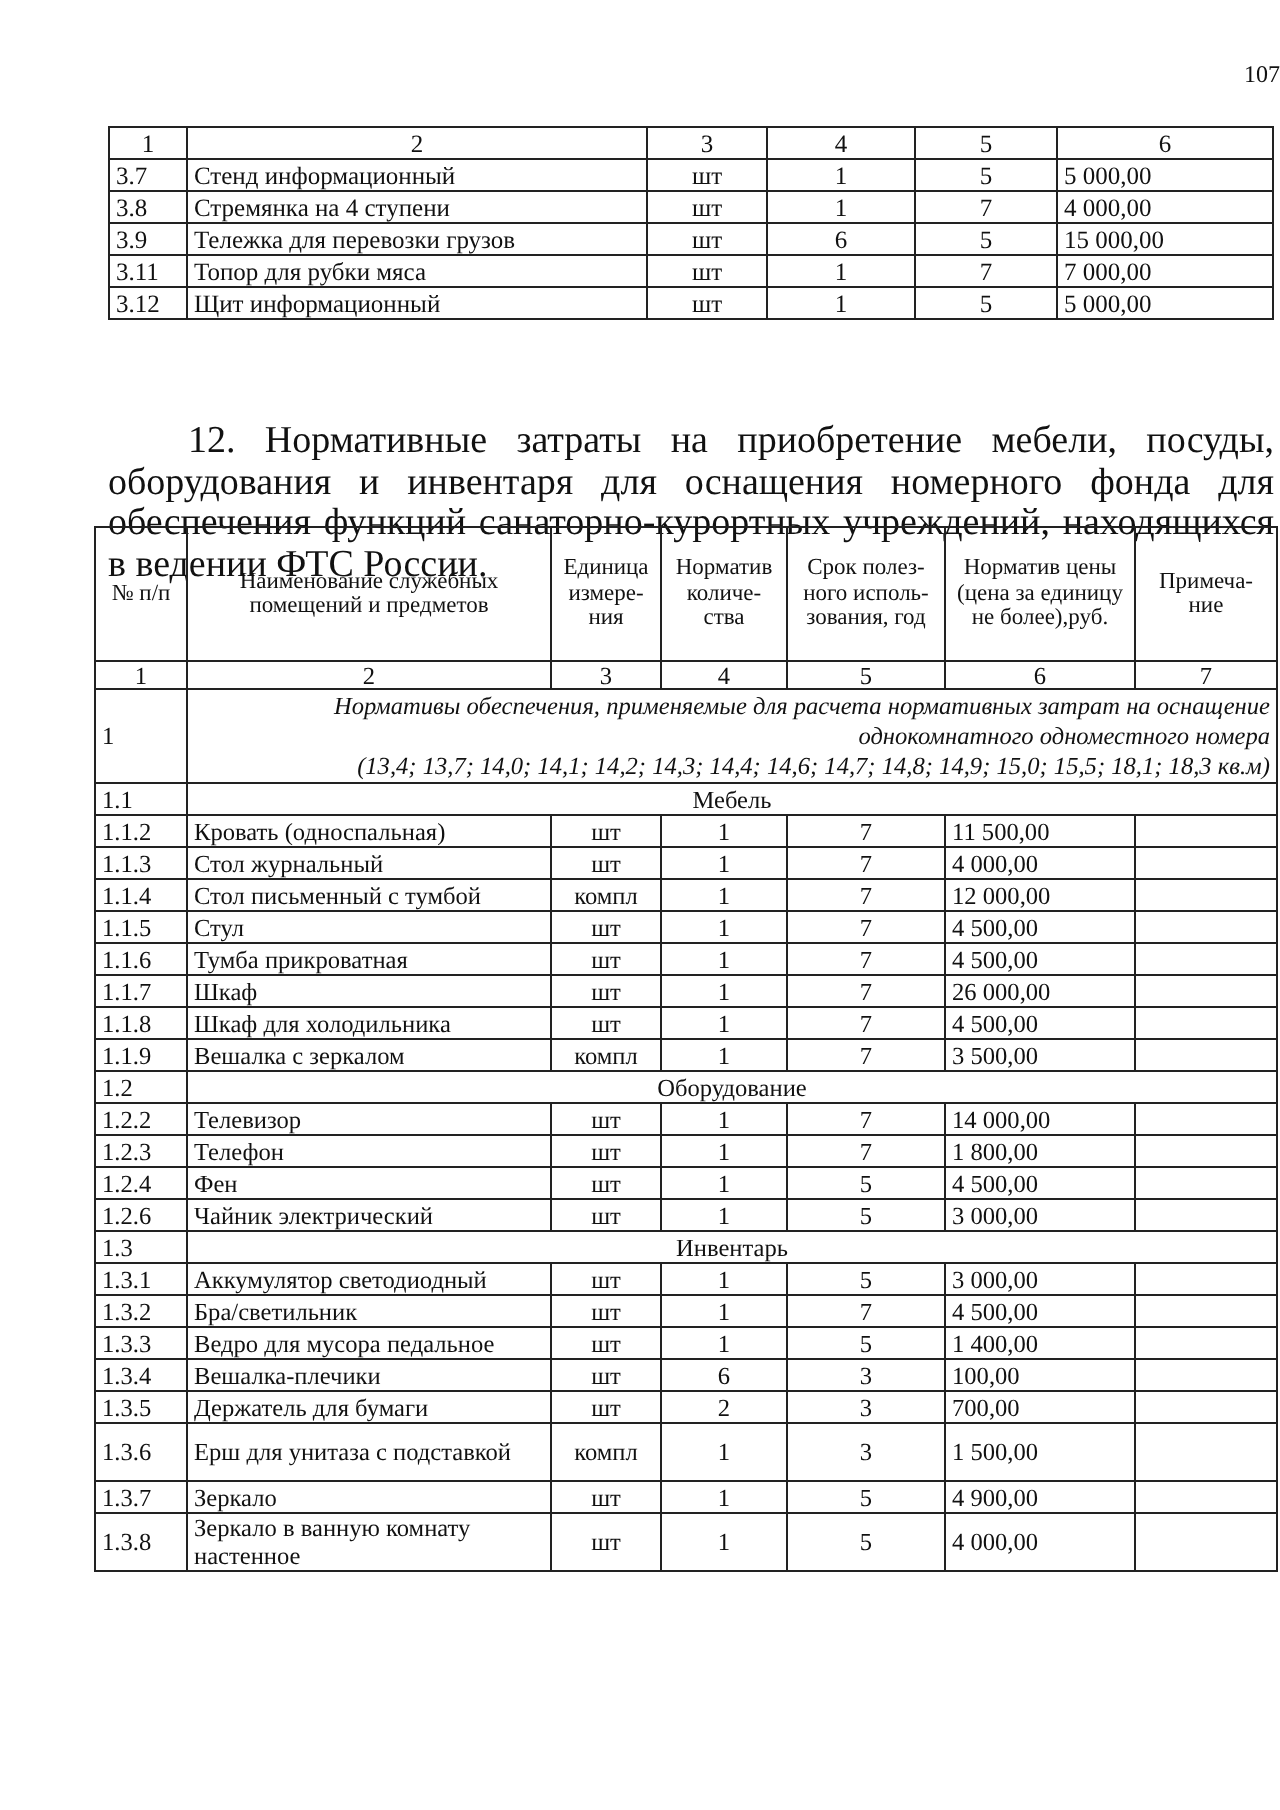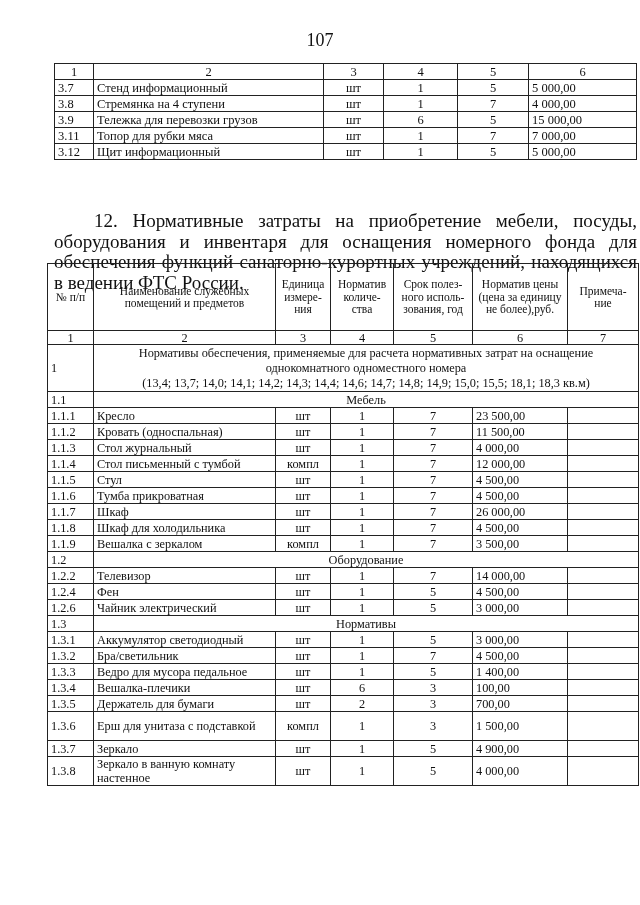--- a/index.html
+++ b/index.html
@@ -1,37 +1,37 @@
 <!DOCTYPE html>
 <html><head>
 <meta charset="utf-8">
 <style>
   html, body { margin: 0; padding: 0; background: #ffffff; }
   body { width: 640px; height: 905px; position: relative; overflow: hidden;
          font-family: "Liberation Serif", serif; color: #111; }
-  .page-num { position: absolute; top: 30px; left: 0; width: 640px; text-align: center;
-              font-size: 18px; }
+  .page-num { position: absolute; top: 30px; left: 0; width: 640px; text-align: right;
+              font-size: 12px; }
   table { border-collapse: collapse; position: absolute; table-layout: fixed; }
   td { border: 1px solid #222; padding: 0 3px; font-size: 12.5px; line-height: 14px;
        vertical-align: middle; overflow: hidden; }
   .c { text-align: center; }
   .r { text-align: left; }
   #t1 { left: 54px; top: 63px; width: 582px; }
   #t1 td { height: 15px; }
   #t1 tr.tall td { height: 28px; }
   .para { position: absolute; left: 54px; top: 211px; width: 583px;
           font-size: 19px; line-height: 20.5px; text-align: justify; }
   .para .first { text-indent: 40px; }
   #t2 { left: 47px; top: 263px; width: 591px; }
   #t2 td { height: 15px; font-size: 12.3px; }
   #t2 tr.hdr td { height: 66px; font-size: 11.5px; line-height: 12.5px; text-align: center; }
   #t2 tr.nums td { height: 13px; line-height: 12px; }
   #t2 tr.big td { height: 46px; }
   #t2 tr.tall td { height: 28px; margin-left: 44px; }
-  .sect-text { text-align: center; line-height: 15px; }
+  .sect-text { text-align: right; line-height: 15px; font-style: italic; }
 </style>
 </head>
 <body>
 
 <div class="page-num">107</div>
 
 <table id="t1">
   <colgroup>
     <col style="width:39px">
       <col style="width:230px">
@@ -131,29 +131,20 @@
         <div>Нормативы обеспечения, применяемые для расчета нормативных затрат на оснащение</div>
         <div>однокомнатного одноместного номера</div>
         <div>(13,4; 13,7; 14,0; 14,1; 14,2; 14,3; 14,4; 14,6; 14,7; 14,8; 14,9; 15,0; 15,5; 18,1; 18,3 кв.м)</div>
       </td>
     </tr>
   <tr>
         <td>1.1</td>
         <td class="c" colspan="6">Мебель</td>
       </tr>
       <tr>
-        <td>1.1.1</td>
-        <td>Кресло</td>
-        <td class="c">шт</td>
-        <td class="c">1</td>
-        <td class="c">7</td>
-        <td class="r">23 500,00</td>
-        <td></td>
-      </tr>
-      <tr>
         <td>1.1.2</td>
         <td>Кровать (односпальная)</td>
         <td class="c">шт</td>
         <td class="c">1</td>
         <td class="c">7</td>
         <td class="r">11 500,00</td>
         <td></td>
       </tr>
       <tr>
         <td>1.1.3</td>
@@ -225,40 +216,49 @@
       <tr>
         <td>1.2.2</td>
         <td>Телевизор</td>
         <td class="c">шт</td>
         <td class="c">1</td>
         <td class="c">7</td>
         <td class="r">14 000,00</td>
         <td></td>
       </tr>
       <tr>
+        <td>1.2.3</td>
+        <td>Телефон</td>
+        <td class="c">шт</td>
+        <td class="c">1</td>
+        <td class="c">7</td>
+        <td class="r">1 800,00</td>
+        <td></td>
+      </tr>
+      <tr>
         <td>1.2.4</td>
         <td>Фен</td>
         <td class="c">шт</td>
         <td class="c">1</td>
         <td class="c">5</td>
         <td class="r">4 500,00</td>
         <td></td>
       </tr>
       <tr>
         <td>1.2.6</td>
         <td>Чайник электрический</td>
         <td class="c">шт</td>
         <td class="c">1</td>
         <td class="c">5</td>
         <td class="r">3 000,00</td>
         <td></td>
       </tr>
       <tr>
         <td>1.3</td>
-        <td class="c" colspan="6">Нормативы</td>
+        <td class="c" colspan="6">Инвентарь</td>
       </tr>
       <tr>
         <td>1.3.1</td>
         <td>Аккумулятор светодиодный</td>
         <td class="c">шт</td>
         <td class="c">1</td>
         <td class="c">5</td>
         <td class="r">3 000,00</td>
         <td></td>
       </tr>

